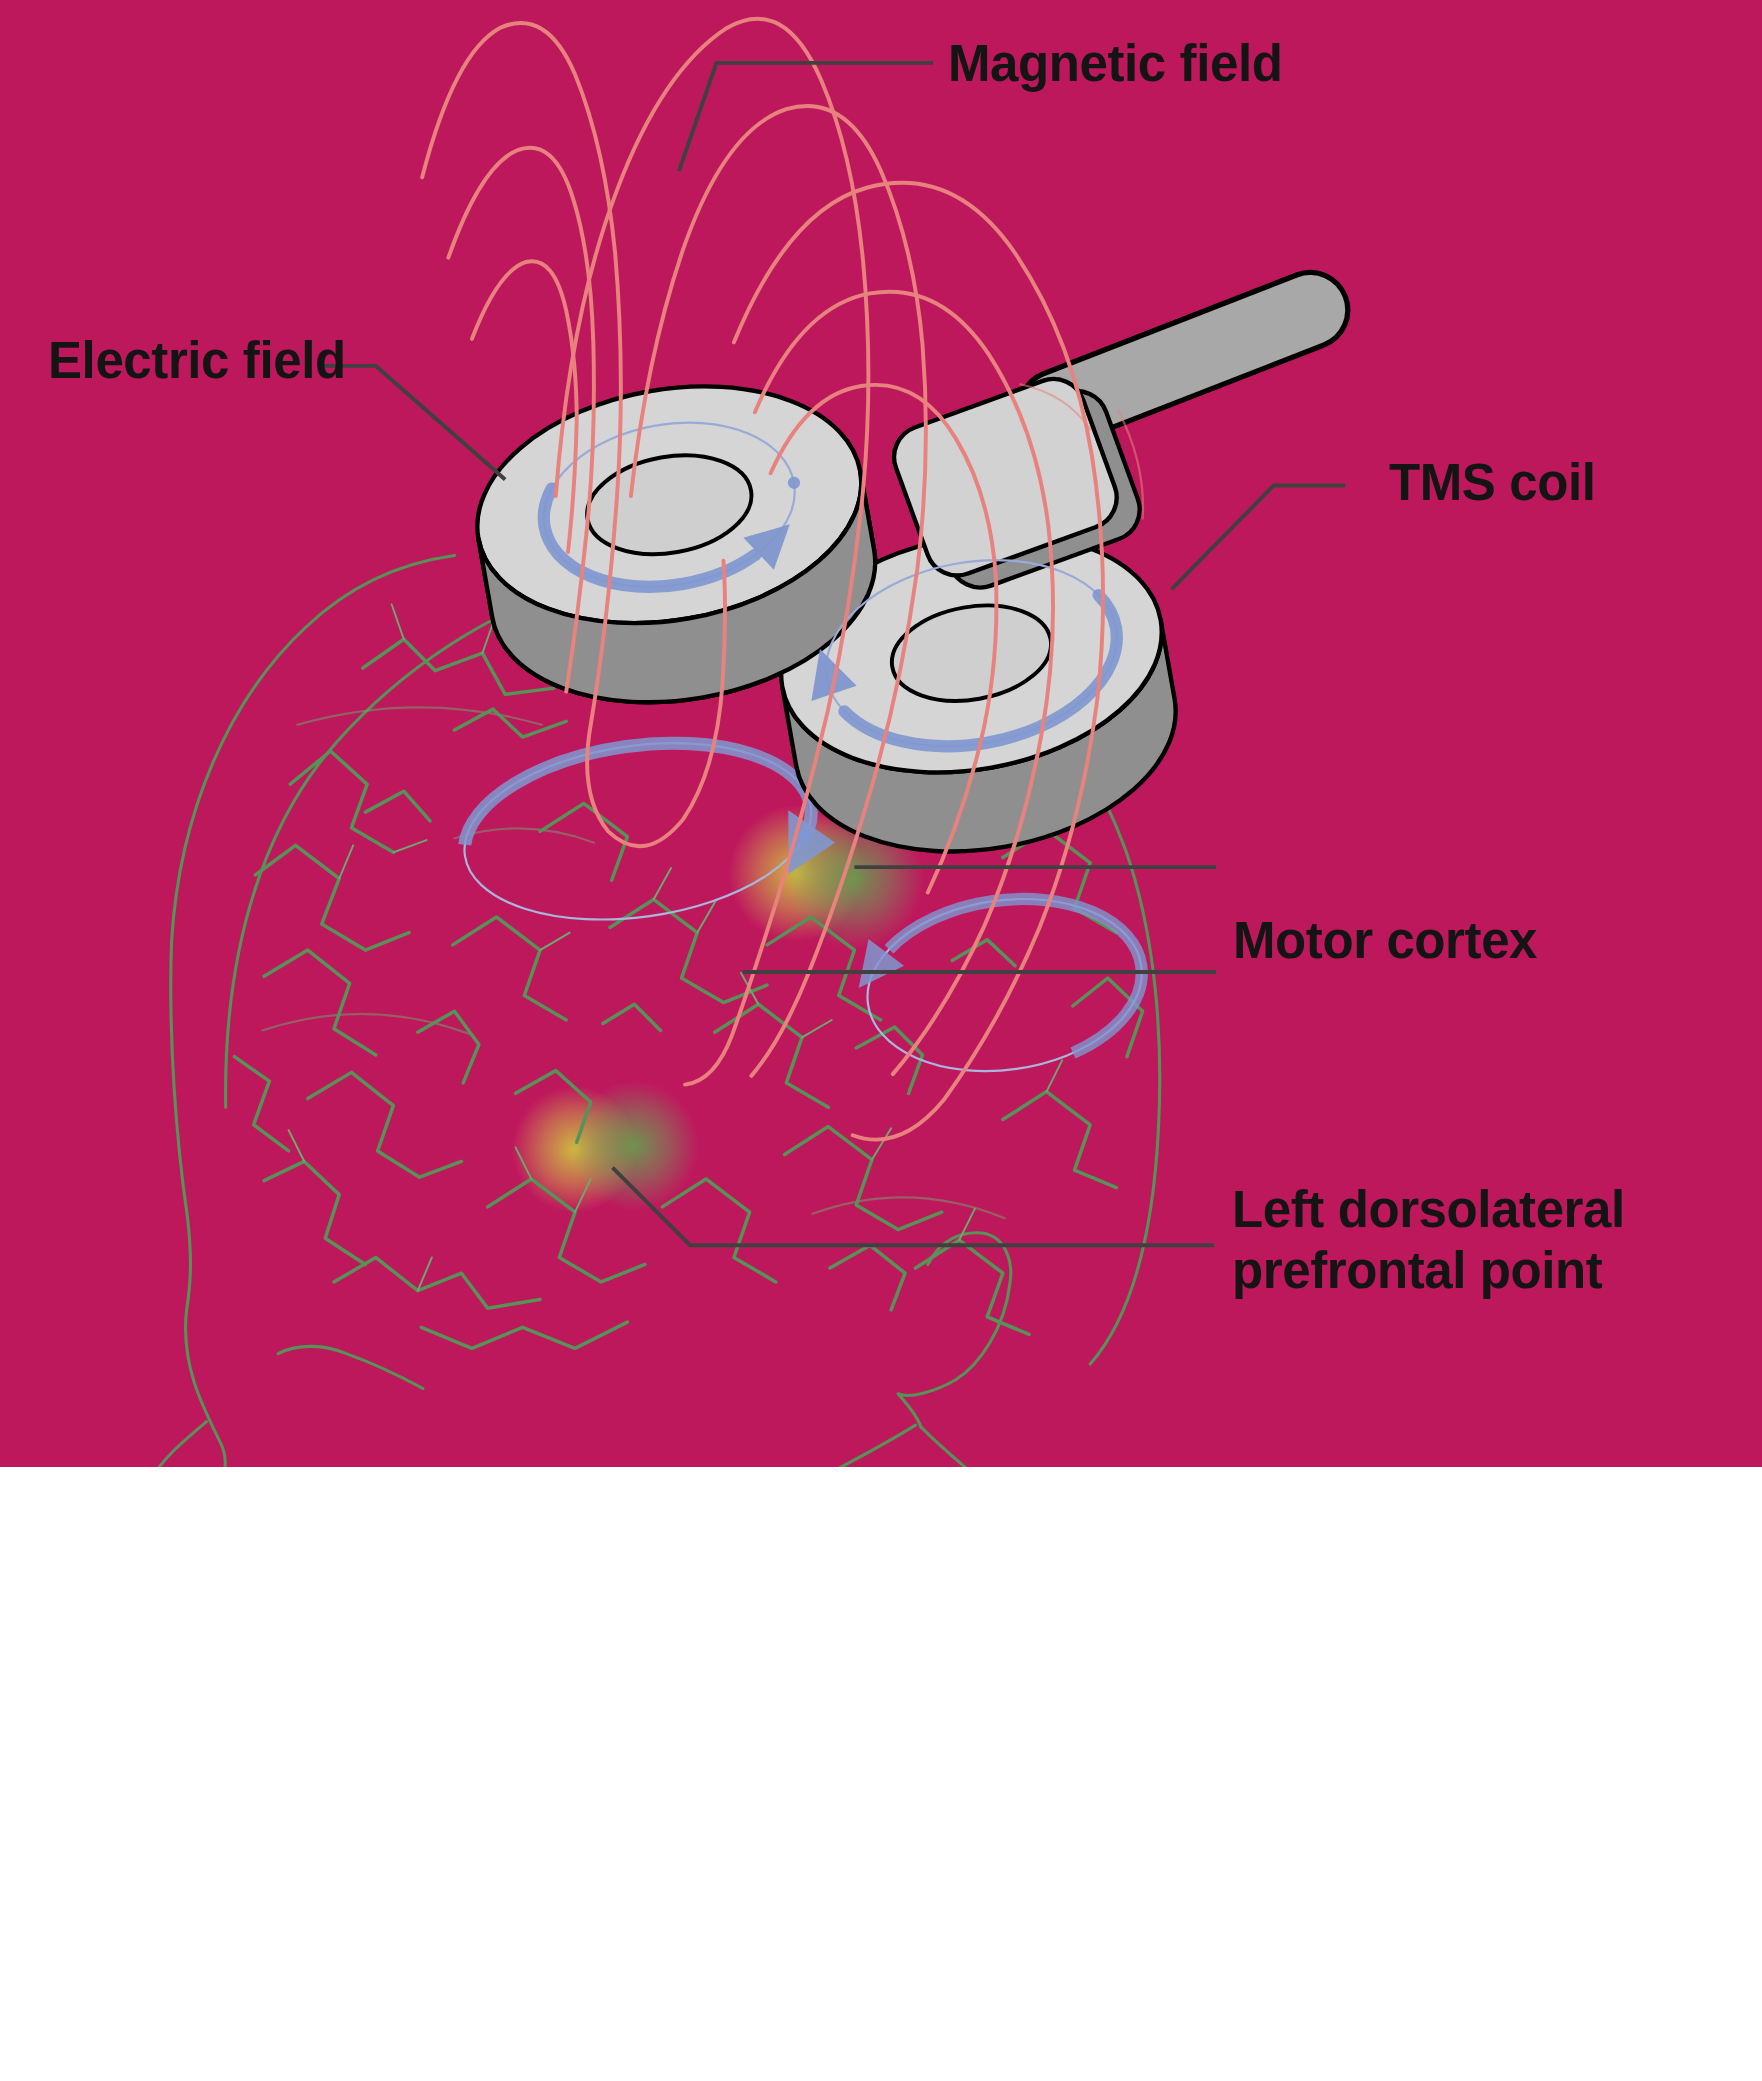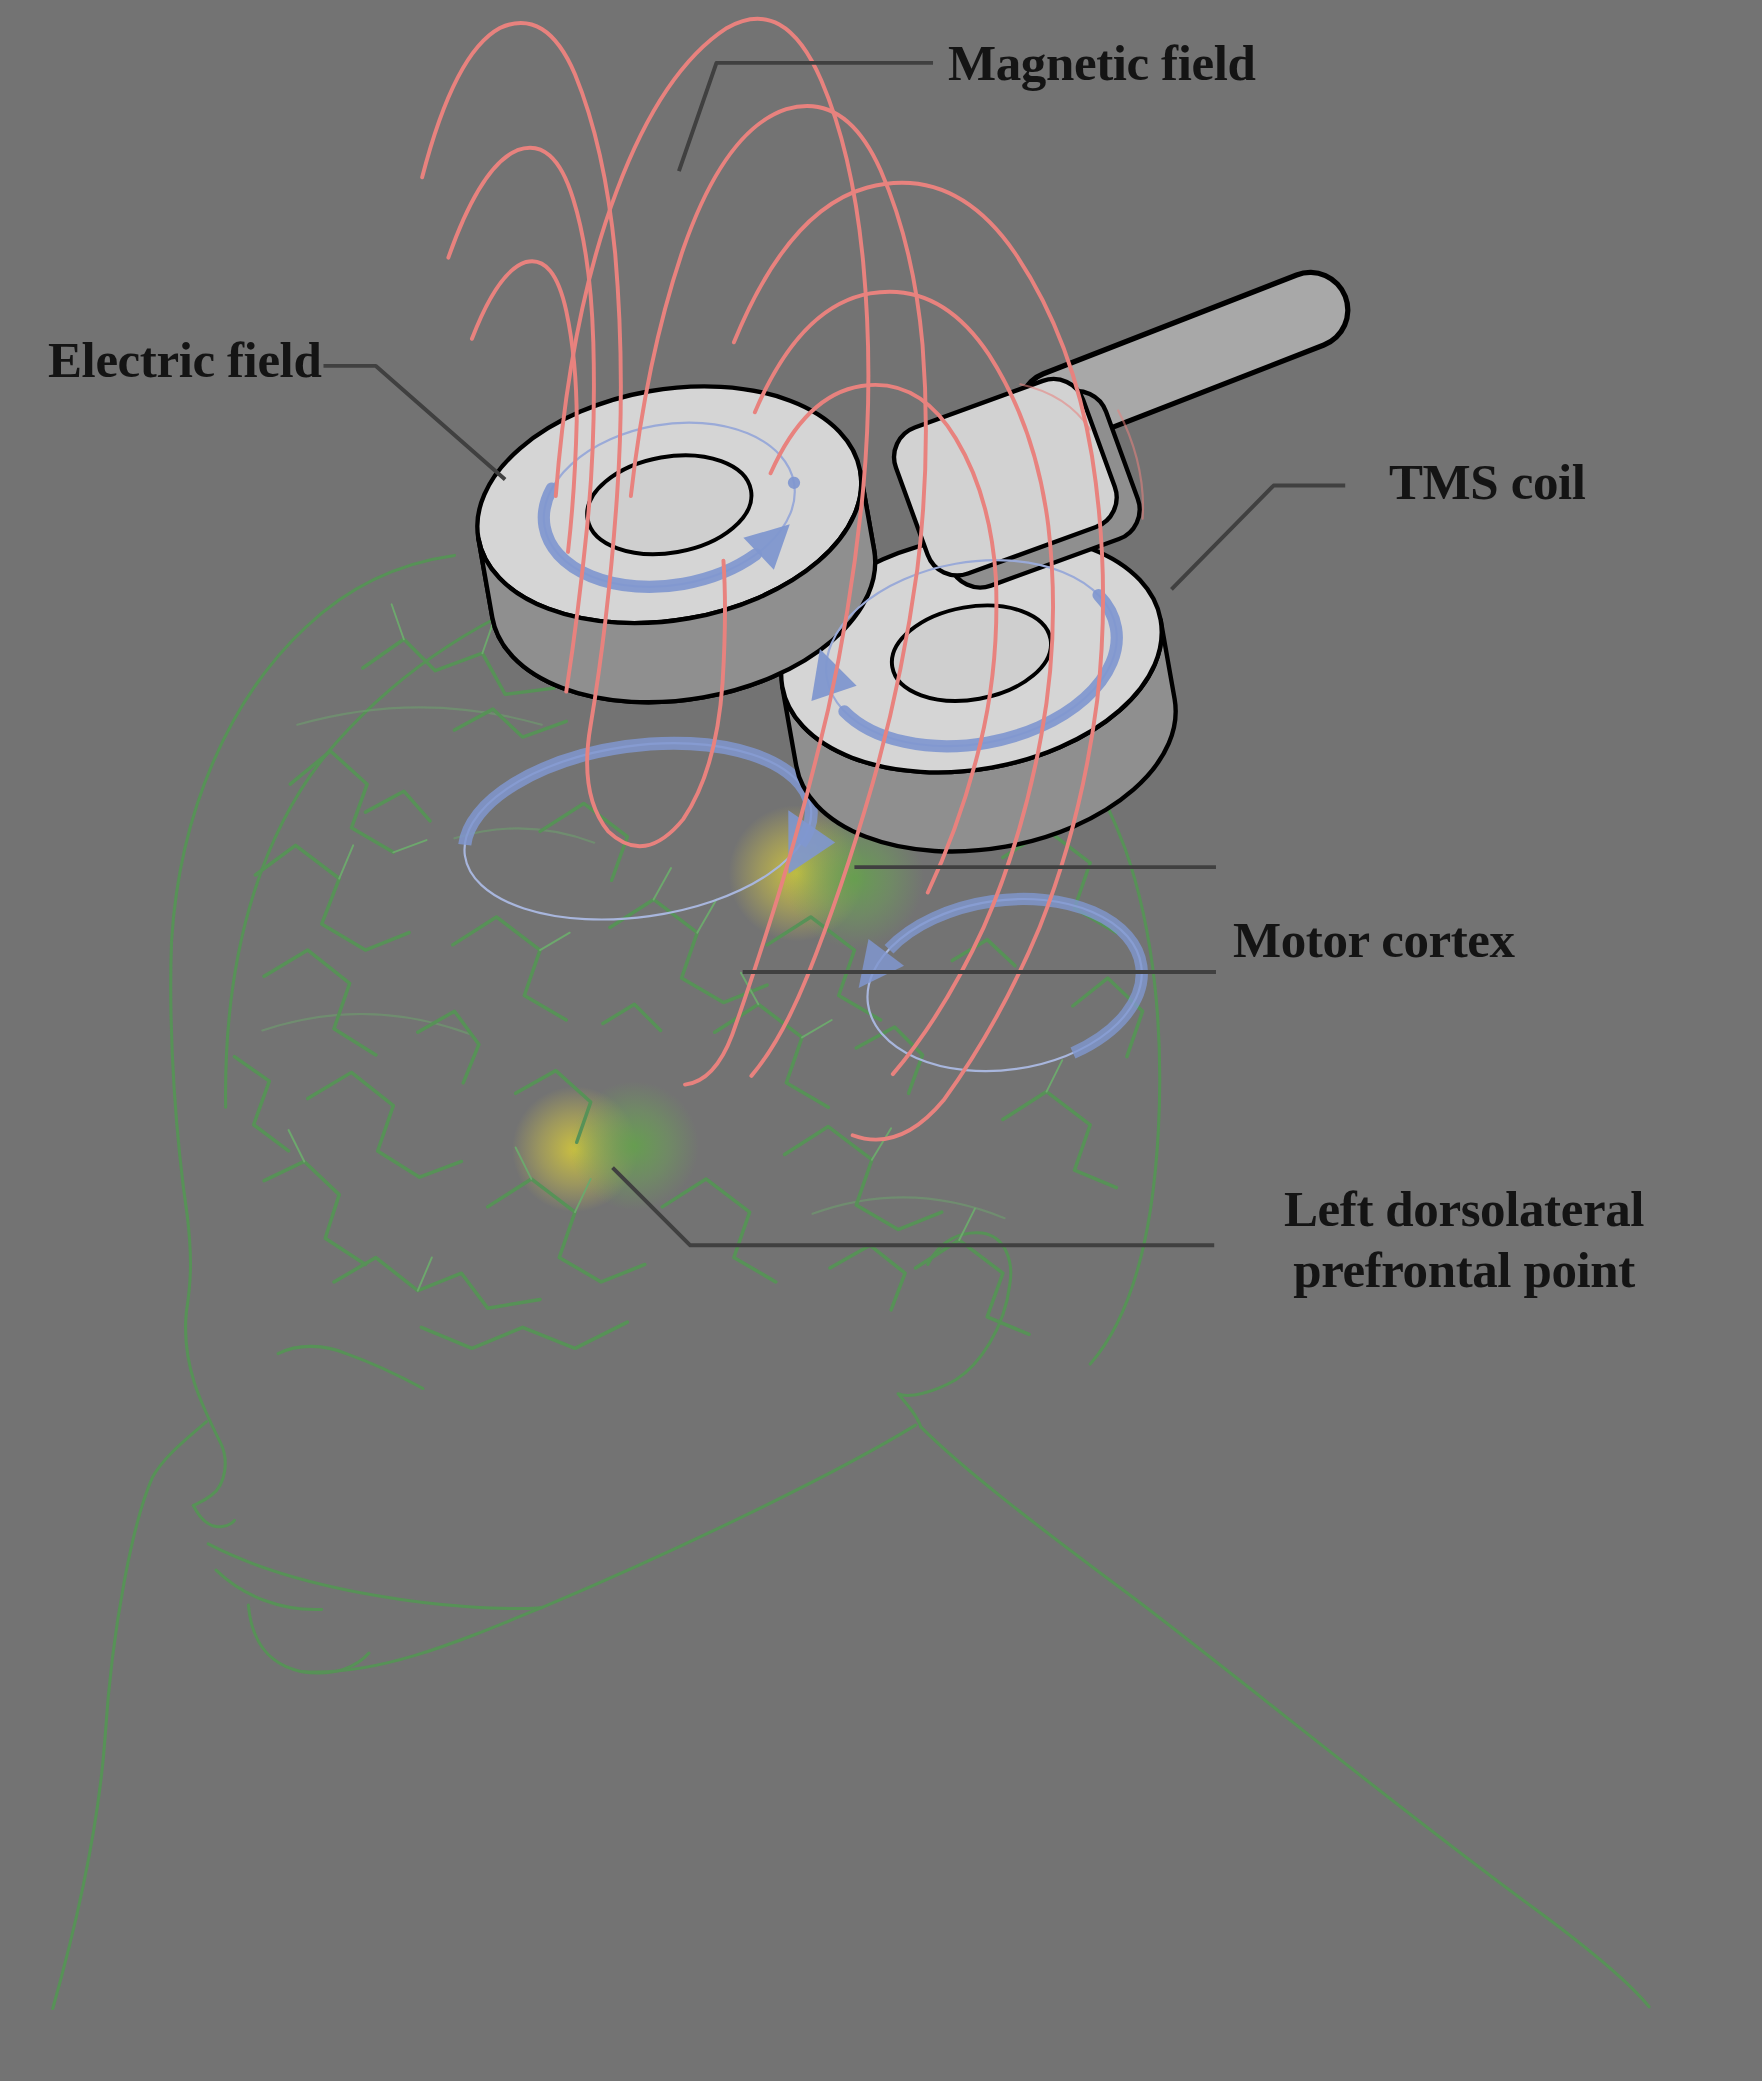--- a/index.html
+++ b/index.html
@@ -1,17 +1,17 @@
 <!DOCTYPE html>
 <html style="font-size:14px"><head>
 <meta charset="utf-8">
 <style>
   html,body{margin:0;padding:0;background:#ffffff;}
-  .stage{position:relative;width:1763px;height:2081px;background:#737373;overflow:hidden;
-         font-family:Liberation Serif, serif;}
+  .stage{position:relative;width:1763px;height:1467px;background:#be185d;overflow:hidden;
+         font-family:Liberation Sans, sans-serif;}
   .stage svg{position:absolute;left:0;top:0;}
   .lbl{position:absolute;color:#141414;font-size:51px;font-weight:600;line-height:59px;
        letter-spacing:-0.4px;white-space:nowrap;}
   .lbl.vc{transform:translateY(-50%);}
 </style>
 </head>
 <body>
 
 <div class="stage">
 
@@ -190,19 +190,19 @@
     <polyline points="1392,993 978,993"></polyline>
     <polyline points="1392,1113 850,1113"></polyline>
     <polyline points="1390,1426 790,1426 701,1337"></polyline>
   </g>
 </svg>
 
 <div class="lbl vc" style="left:948px;top:63px;">Magnetic field</div>
 <div class="lbl vc" style="left:48px;top:360px;">Electric field</div>
 <div class="lbl vc" style="left:1389px;top:482px;">TMS coil</div>
 <div class="lbl vc" style="left:1233px;top:940px;">Motor cortex</div>
-<div class="lbl" style="left:1284px;top:1179px;line-height:61px;text-align:center;">
+<div class="lbl" style="left:1232px;top:1179px;line-height:61px;">
   <div>Left dorsolateral</div>
   <div>prefrontal point</div>
 </div>
 
 </div>
 
 
 </body></html>

